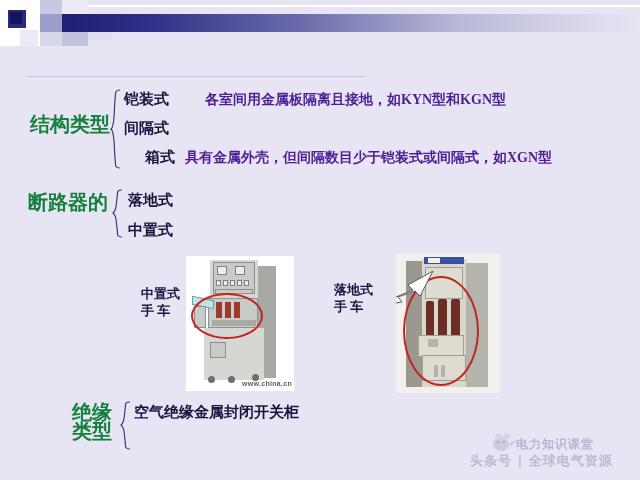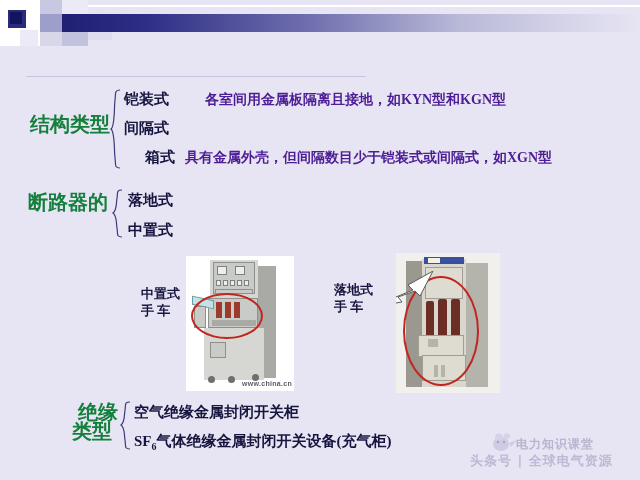--- a/index.html
+++ b/index.html
@@ -203,32 +203,29 @@
 
       <svg class="arrow" style="left:-6px;top:18px;" width="44" height="34" viewBox="0 0 44 34">
         <polygon points="43,0 18,14 23,19 6,26 2,21 0,33 12,31 8,26 25,20 30,25" fill="#ffffff" stroke="#5a5a5a" stroke-width="1"></polygon>
       </svg>
     </div>
   </div>
 
   <div class="cap" style="left:334px;top:281px;">落地式</div>
   <div class="cap" style="left:334px;top:298px;">手  车</div>
 
-  <div class="t grp-label" style="left:66px;top:404px;width:52px;text-align:right;">绝缘</div>
+  <div class="t grp-label" style="left:66px;top:404px;width:52px;">绝缘</div>
   <div class="t grp-label" style="left:66px;top:423px;width:52px;">类型</div>
 
   <svg class="brace" style="left:118px;top:400px;" width="14" height="52" viewBox="0 0 14 52">
     <path d="M12 2 C6 2, 8 5, 7 10 C6 16, 7 22, 3 25 C7 28, 6 34, 7 40 C8 46, 6 49, 12 49"></path>
   </svg>
 
   <div class="t sub-label" style="left:134px;top:403px;font-family:Liberation Serif, serif;">空气绝缘金属封闭开关柜</div>
 
-  <div class="t sub-label" style="left:134px;top:432px;">
-    <span>SF</span><span class="sub6">6</span><span>气体绝缘金属封闭开关设备(充气柜)</span>
-  </div>
 
   <svg class="wm-bird" viewBox="0 0 28 22">
     <ellipse cx="9" cy="12" rx="8" ry="7" fill="#cecbe2"></ellipse>
     <ellipse cx="7" cy="5" rx="4" ry="3.4" fill="#d6d3e8"></ellipse>
     <ellipse cx="15" cy="4" rx="3.2" ry="2.8" fill="#d6d3e8"></ellipse>
     <circle cx="12" cy="10" r="1.2" fill="#a9a5c6"></circle>
     <circle cx="6" cy="10" r="1.2" fill="#a9a5c6"></circle>
     <polygon points="17,11 25,8 19,15" fill="#cecbe2"></polygon>
   </svg>
   <div class="wm wm-top">电力知识课堂</div>

